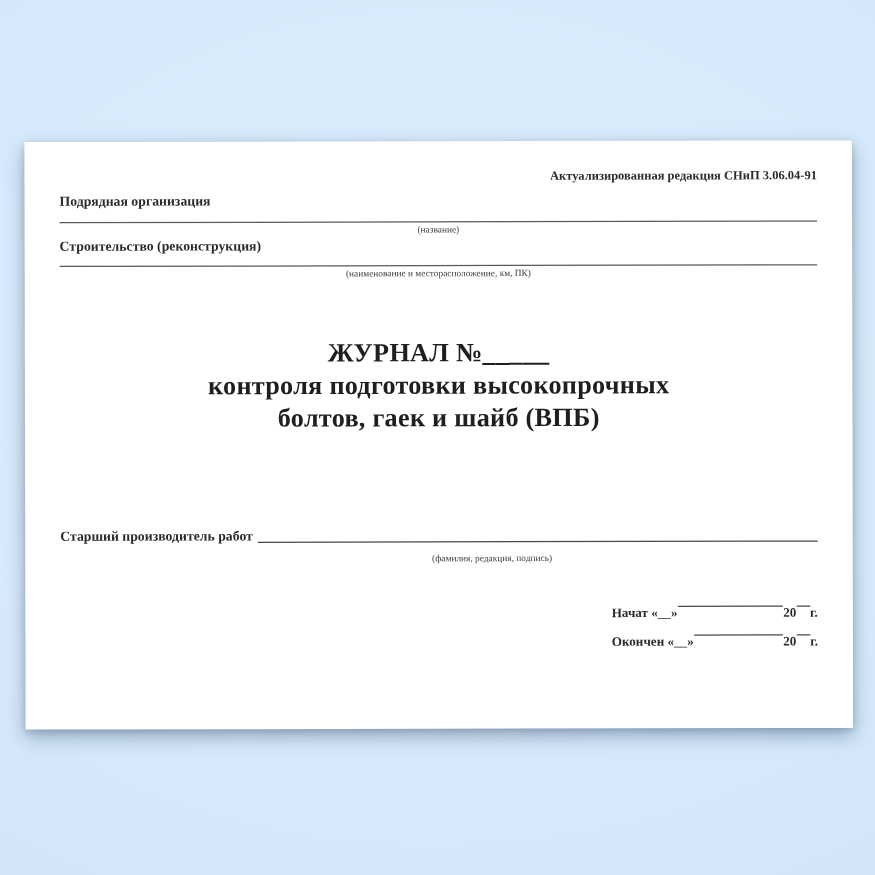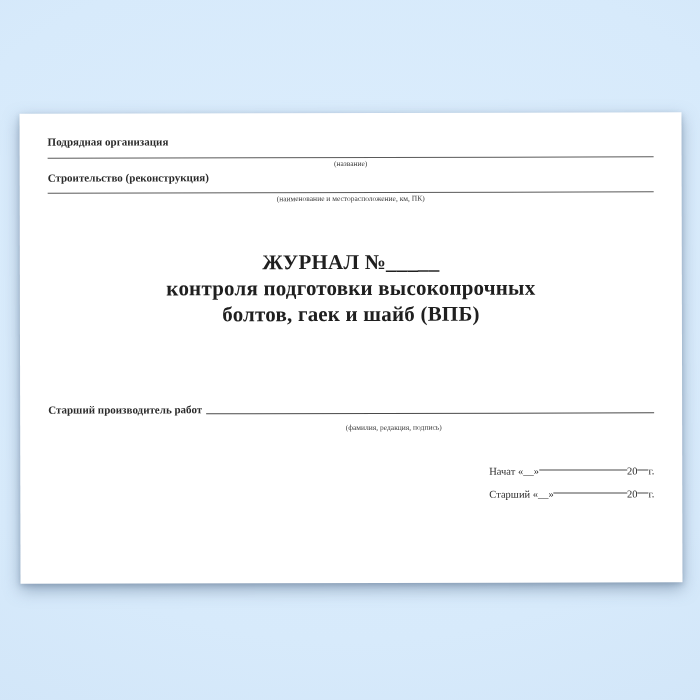--- a/index.html
+++ b/index.html
@@ -85,41 +85,42 @@
     margin-left: 85px;
     text-align: center;
   }
   .dates-block {
     margin-top: 31px;
     margin-left: auto;
     width: 165px;
   }
   .date-row {
     display: flex;
-    align-items: center;
+    align-items: flex-start;
     font-size: 10.5px;
     line-height: 13px;
-    font-weight: 400;
+    font-weight: 700;
     white-space: nowrap;
   }
   .date-row + .date-row { margin-top: 10px; }
   .date-blank-short {
     width: 11px;
     flex: none;
     border-bottom: 1px solid #4a4a4a;
     margin-bottom: 2px;
     height: 0;
   }
 </style>
 </head>
 <body>
 
 <div class="paper">
 
   <div class="hdr-ref">
+    <div>Актуализированная редакция СНиП 3.06.04-91</div>
   </div>
 
   <div class="field-label lbl-contractor">Подрядная организация</div>
   <div class="rule rule-1"></div>
   <div class="caption">(название)</div>
 
   <div class="field-label lbl-construction">Строительство (реконструкция)</div>
   <div class="rule rule-2"></div>
   <div class="caption">(наименование и месторасположение, км, ПК)</div>
 
@@ -139,21 +140,21 @@
 
   <div class="dates-block">
     <div class="date-row">
       <span>Начат «__»</span>
       <span class="fill-line"></span>
       <span>20</span>
       <span class="date-blank-short"></span>
       <span>г.</span>
     </div>
     <div class="date-row">
-      <span>Старший «__»</span>
+      <span>Окончен «__»</span>
       <span class="fill-line"></span>
       <span>20</span>
       <span class="date-blank-short"></span>
       <span>г.</span>
     </div>
   </div>
 
 </div>
 
 </body></html>

